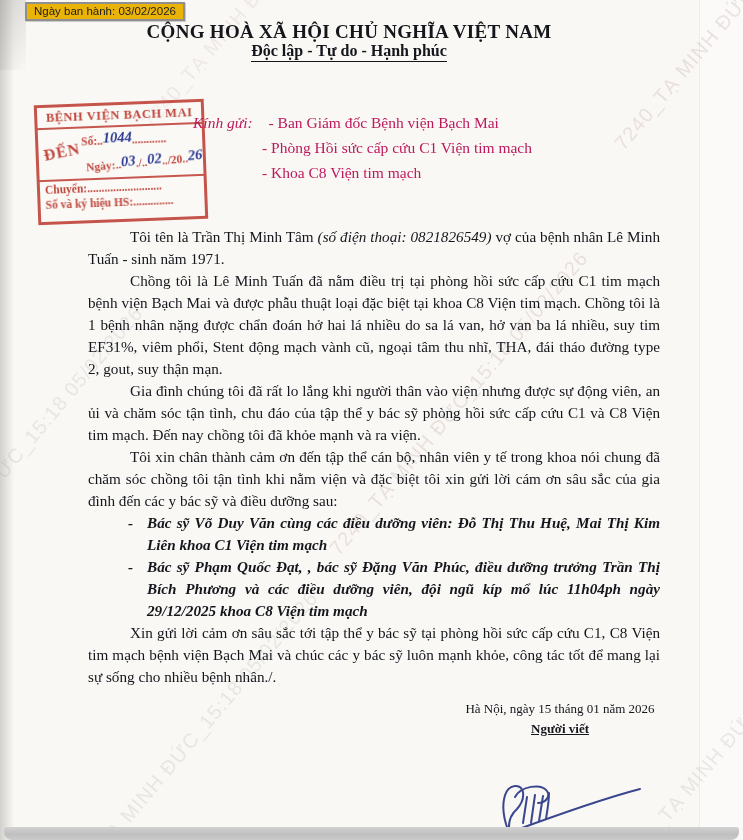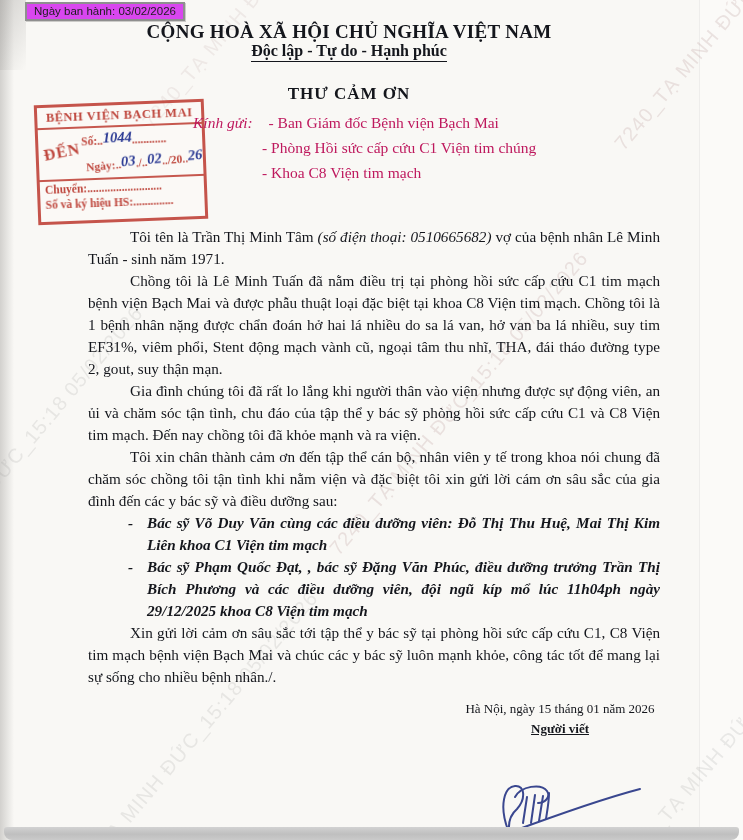--- a/index.html
+++ b/index.html
@@ -44,21 +44,21 @@
   .wm1 { left:-120px; top:600px; }
   .wm2 { left:55px;  top:885px; }
   .wm3 { left:325px; top:545px; }
   .wm4 { left:610px; top:140px; }
   .wm5 { left:615px; top:858px; }
   .wm6 { left:138px; top:118px; color:rgba(172,130,130,0.13); }
 
   
   .issue-box {
     position:absolute; left:25px; top:2px;
-    background:#d946ef;
+    background:#eab308;
     border:2px solid #8f8f8f;
     box-shadow:1px 1px 0 rgba(0,0,0,0.18);
     padding:1px 7px 2px 7px;
     font-family:"Liberation Sans", sans-serif;
     font-size:11.5px; color:#1c1c1c;
   }
 
   
   .nat-title {
     position:absolute; top:21px; left:0; right:45px;
@@ -170,21 +170,20 @@
   <div class="wm wm4">7240_TẠ MINH ĐỨC_15:18 05/02/2026</div>
   <div class="wm wm5 grey">7240_TẠ MINH ĐỨC_15:18 05/02/2026</div>
   <div class="wm wm6">7240_TẠ MINH ĐỨC_15:18 05/02/2026</div>
 
   <div class="issue-box">Ngày ban hành: 03/02/2026</div>
 
   <div class="nat-title">CỘNG HOÀ XÃ HỘI CHỦ NGHĨA VIỆT NAM</div>
   <div class="nat-motto">
     <span>Độc lập - Tự do - Hạnh phúc</span>
   </div>
-  <div class="letter-title">THƯ CẢM ƠN</div>
 
   <div class="stamp">
     <div class="hosp">BỆNH VIỆN BẠCH MAI</div>
     <div class="mid">
       <div class="den">ĐẾN</div>
       <div class="so-line">
         <span>Số:</span><span>..</span><span class="hand">1044</span><span>............</span>
       </div>
       <div class="ngay-line">
         <span>Ngày:</span><span>..</span><span class="hand">03</span><span>./..</span><span class="hand">02</span><span>../20..</span><span class="hand">26</span>
@@ -196,26 +195,26 @@
     <div class="row4">
       <span>Số và ký hiệu HS:</span><span>..............</span>
     </div>
   </div>
 
   <div class="recipients">
     <div class="row1">
       <span class="label">Kính gửi:</span>
       <span class="item">- Ban Giám đốc Bệnh viện Bạch Mai</span>
     </div>
-    <div class="item-line">- Phòng Hồi sức cấp cứu C1 Viện tim chúng</div>
+    <div class="item-line">- Phòng Hồi sức cấp cứu C1 Viện tim mạch</div>
     <div class="item-line">- Khoa C8 Viện tim mạch</div>
   </div>
 
   <div class="content">
-    <p><span>Tôi tên là Trần Thị Minh Tâm </span><span class="ital">(số điện thoại: 0510665682)</span><span> vợ của bệnh nhân Lê Minh Tuấn - sinh năm 1971.</span></p>
+    <p><span>Tôi tên là Trần Thị Minh Tâm </span><span class="ital">(số điện thoại: 0821826549)</span><span> vợ của bệnh nhân Lê Minh Tuấn - sinh năm 1971.</span></p>
     <p>Chồng tôi là Lê Minh Tuấn đã nằm điều trị tại phòng hồi sức cấp cứu C1 tim mạch bệnh viện Bạch Mai và được phẫu thuật loại đặc biệt tại khoa C8 Viện tim mạch. Chồng tôi là 1 bệnh nhân nặng được chẩn đoán hở hai lá nhiều do sa lá van, hở van ba lá nhiều, suy tim EF31%, viêm phổi, Stent động mạch vành cũ, ngoại tâm thu nhĩ, THA, đái tháo đường type 2, gout, suy thận mạn.</p>
     <p>Gia đình chúng tôi đã rất lo lắng khi người thân vào viện nhưng được sự động viên, an ủi và chăm sóc tận tình, chu đáo của tập thể y bác sỹ phòng hồi sức cấp cứu C1 và C8 Viện tim mạch. Đến nay chồng tôi đã khỏe mạnh và ra viện.</p>
     <p>Tôi xin chân thành cảm ơn đến tập thể cán bộ, nhân viên y tế trong khoa nói chung đã chăm sóc chồng tôi tận tình khi nằm viện và đặc biệt tôi xin gửi lời cám ơn sâu sắc của gia đình đến các y bác sỹ và điều dưỡng sau:</p>
     <div class="bullets">
       <div class="bullet">
         <span class="dash">-</span>
         <span>Bác sỹ Võ Duy Văn cùng các điều dưỡng viên: Đỗ Thị Thu Huệ, Mai Thị Kim Liên khoa C1 Viện tim mạch</span>
       </div>
       <div class="bullet">
         <span class="dash">-</span>

